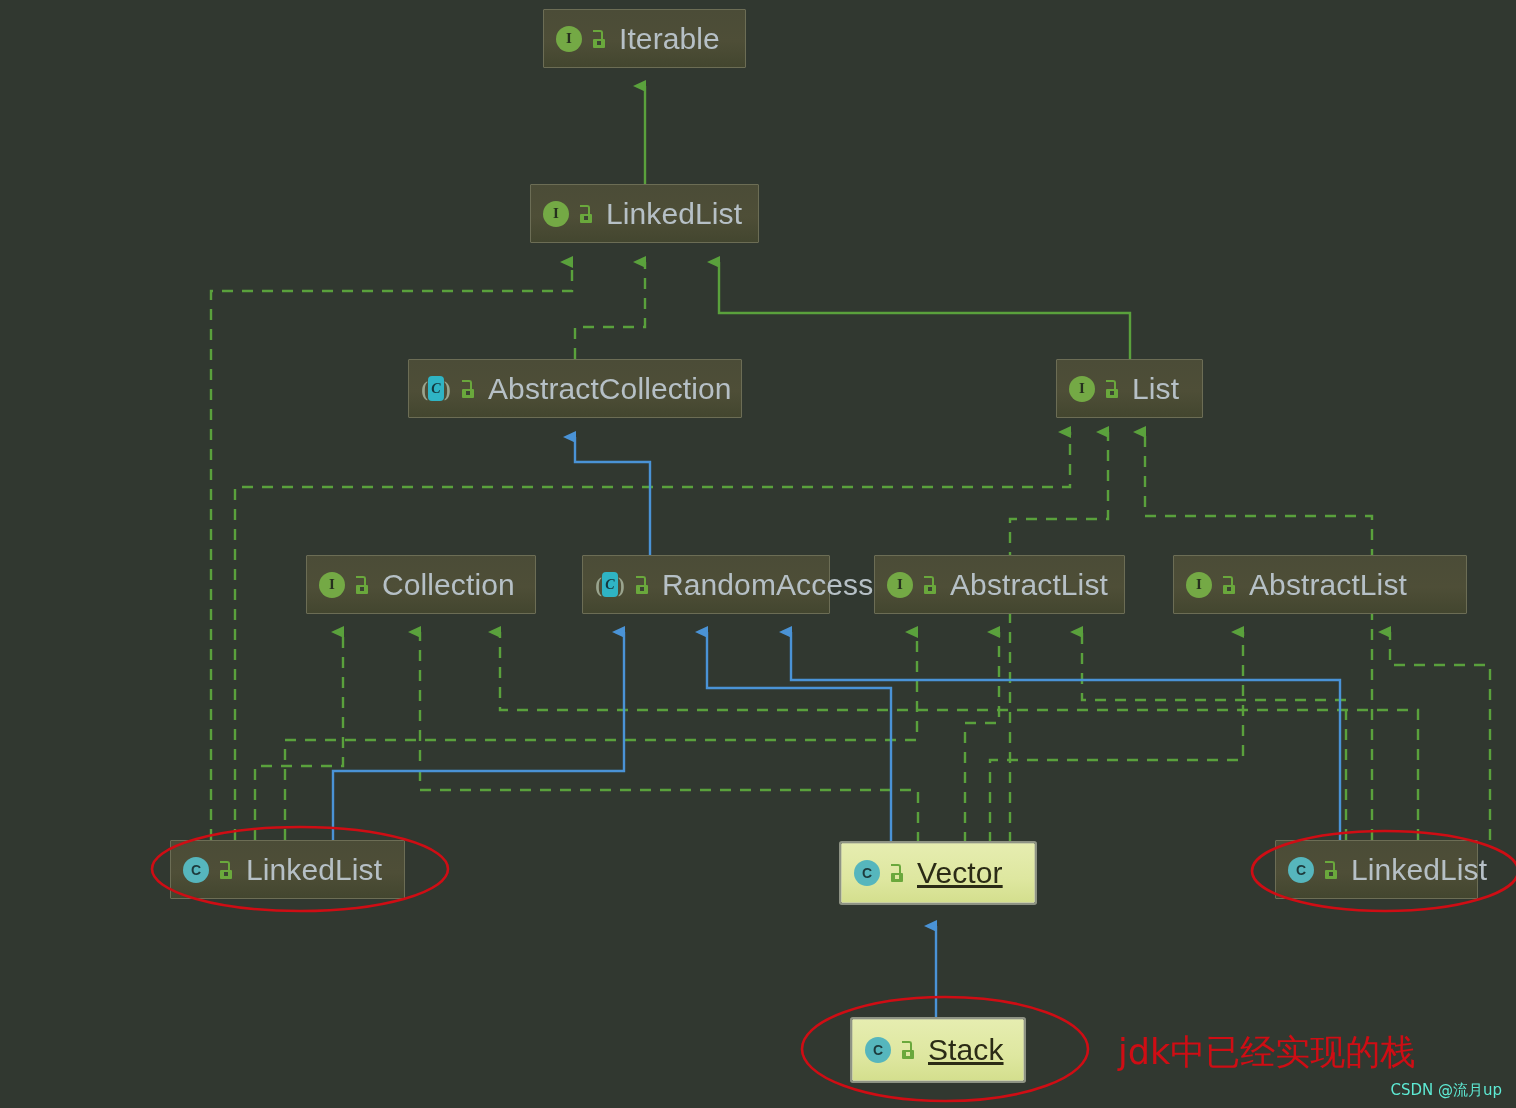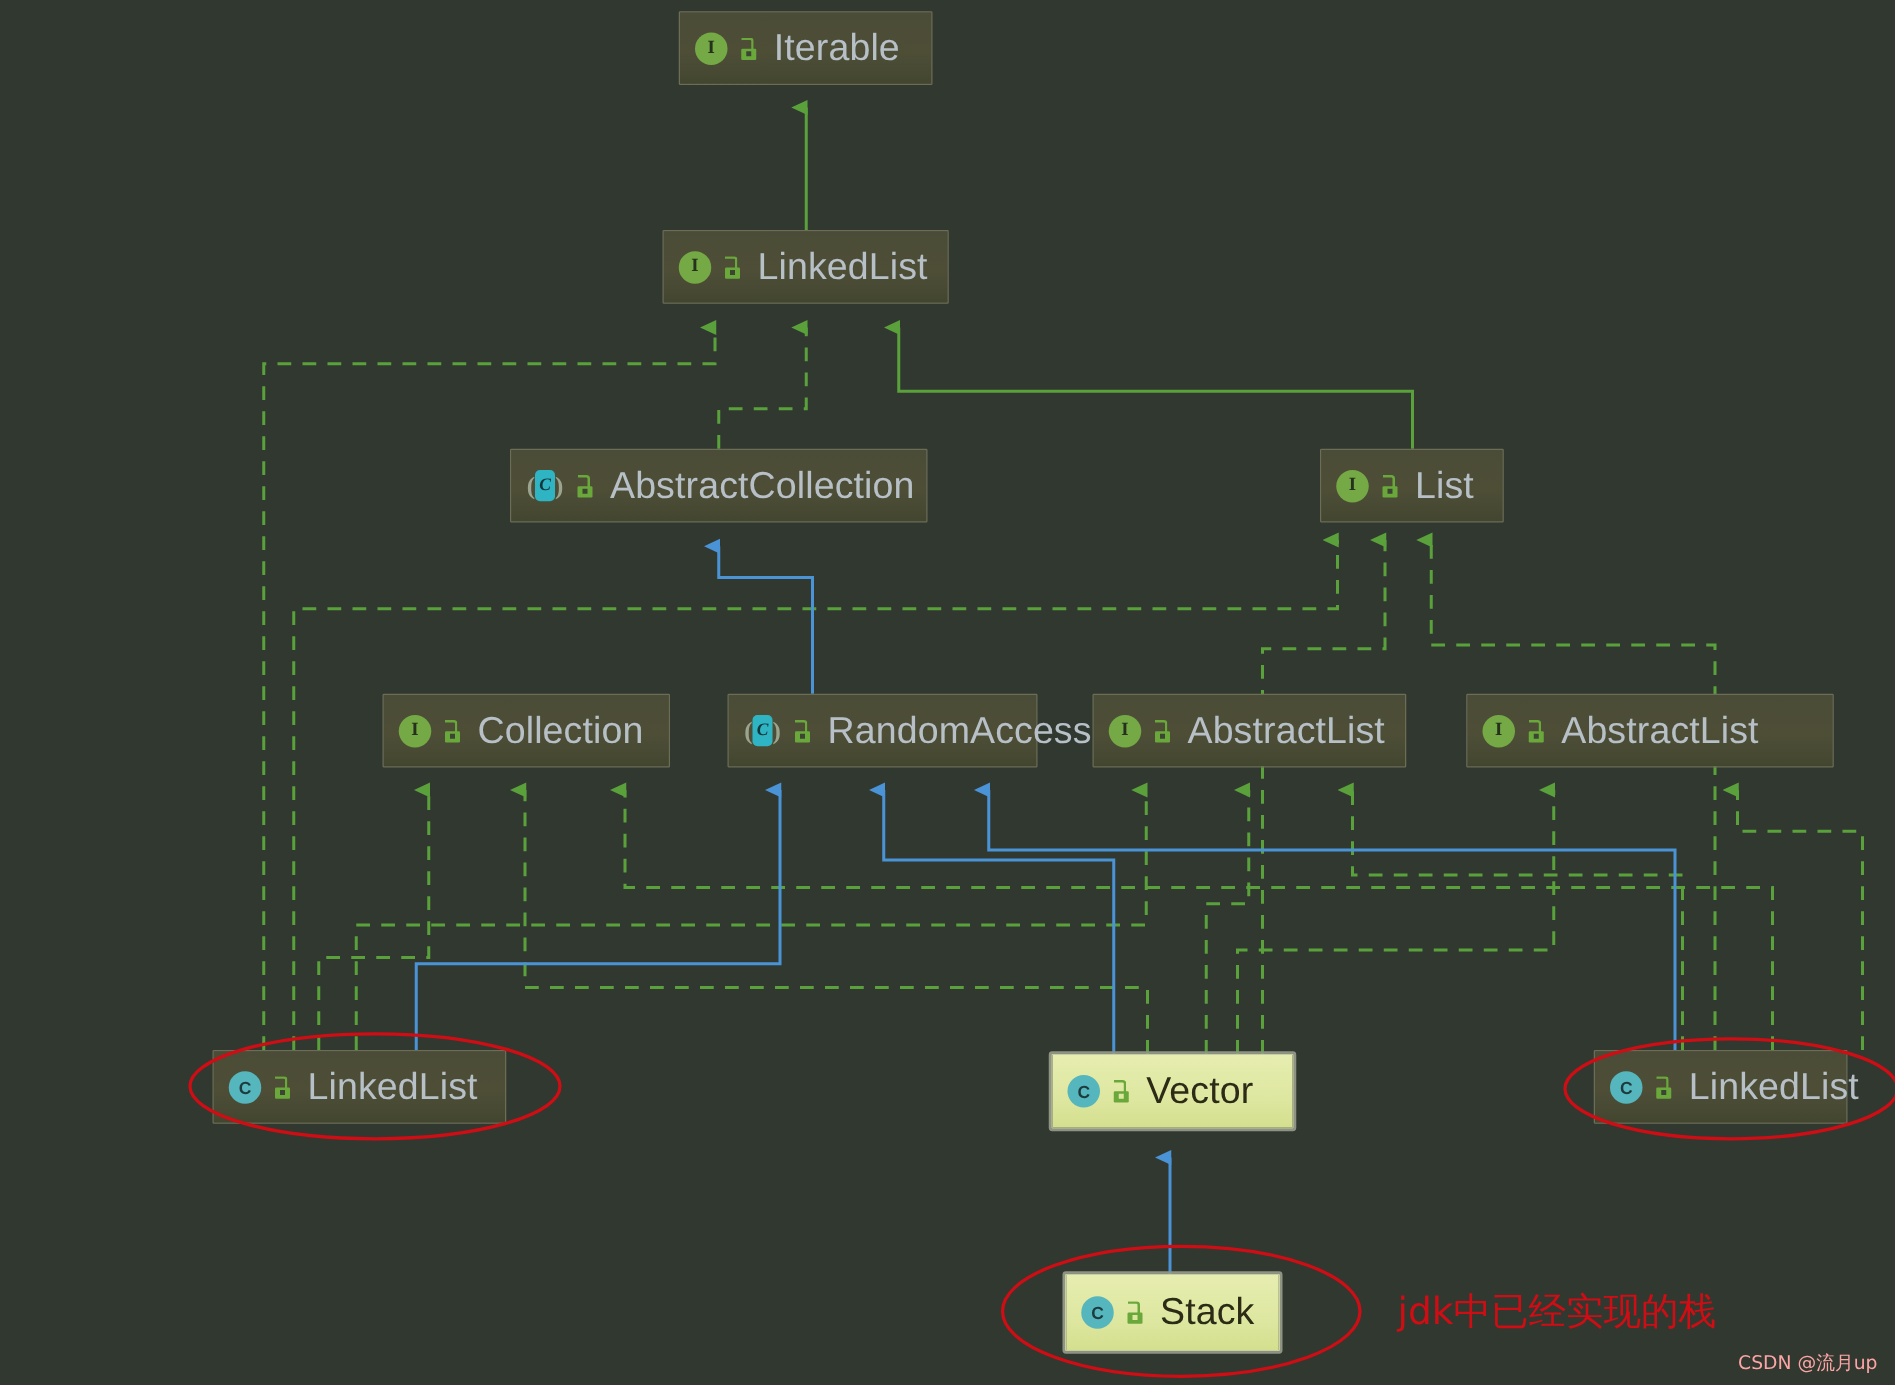--- a/index.html
+++ b/index.html
@@ -125,36 +125,37 @@
     background: #3c4433;
   }
   .node-label {
     font-size: 30px;
     color: #b6c0c6;
     white-space: nowrap;
     letter-spacing: 0.1px;
   }
   .node.highlight .node-label {
     color: #2b2b16;
+    text-decoration: underline;
   }
   .node.highlight .lock-icon .keyhole {
     background: #dee7a0;
   }
   .annotation {
     position: absolute;
     color: #cf0d14;
-    font-size: 30px;
+    font-size: 35px;
     white-space: nowrap;
     font-family: "DejaVu Sans", sans-serif;
   }
   .watermark {
     position: absolute;
     right: 14px;
     bottom: 8px;
-    color: #fca5a5;
+    color: #5eead4;
     font-size: 15px;
     white-space: nowrap;
     font-family: "DejaVu Sans", sans-serif;
   }
 </style>
 </head>
 <body>
 
 <div id="diagram-root">
 

